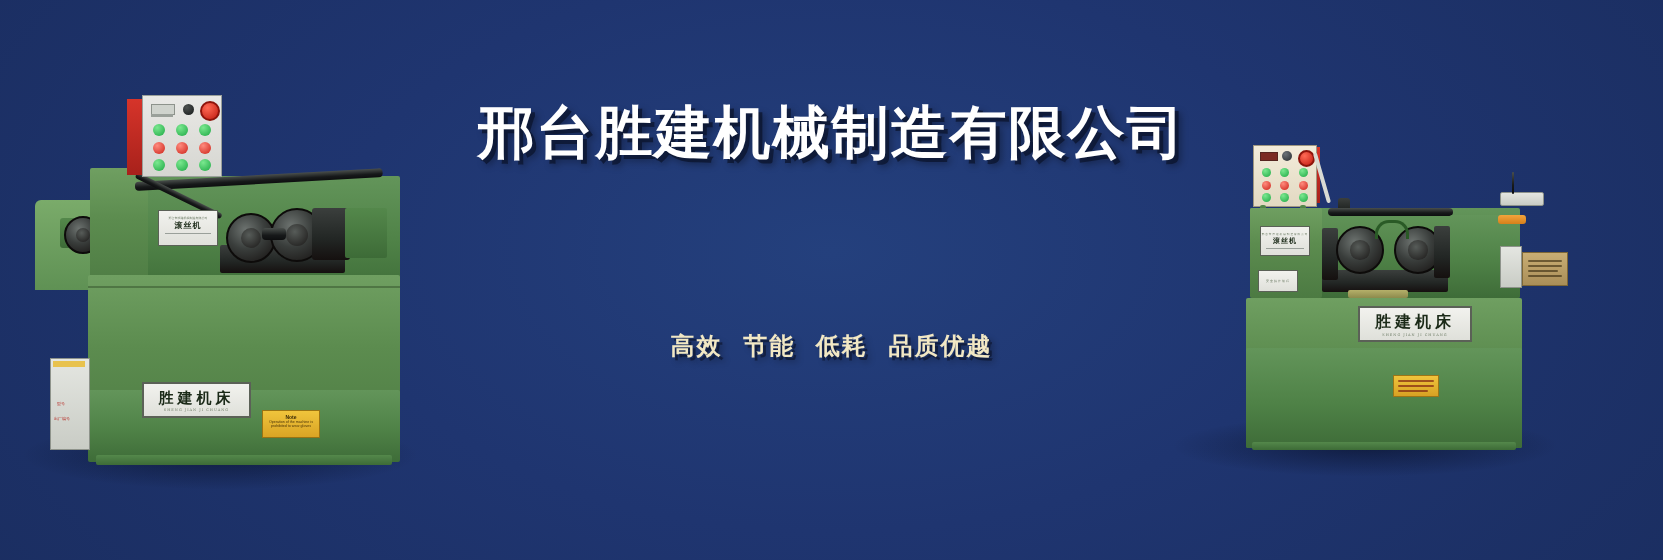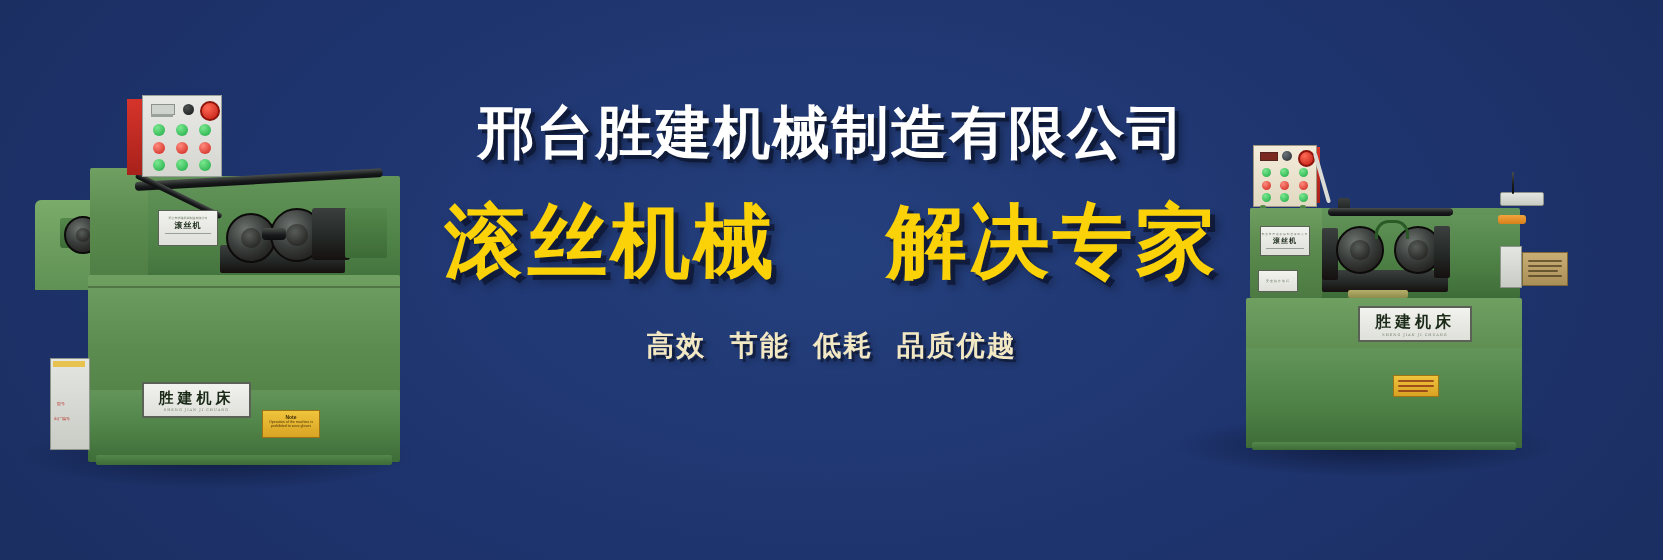--- a/index.html
+++ b/index.html
@@ -30,21 +30,21 @@
     position:absolute;left:0;right:0;top:196px;
     font-size:80px;line-height:92px;font-weight:bold;
     color:#fbd207;letter-spacing:3px;
     text-shadow:5px 5px 0 rgba(10,16,38,.65), 8px 8px 9px rgba(0,0,0,.3);
     font-family:"DejaVu Sans","Liberation Sans",sans-serif;
     white-space:pre;
   }
   .headline .hl-gap{ display:inline-block;width:110px; }
   .tagline1{
     position:absolute;left:0;right:0;top:324px;
-    font-size:28px;line-height:44px;font-weight:bold;
+    font-size:24px;line-height:44px;font-weight:bold;
     color:#f2e8c4;letter-spacing:2px;
     text-shadow:3px 3px 0 rgba(12,18,40,.6), 5px 5px 6px rgba(0,0,0,.3);
     font-family:"DejaVu Serif","Liberation Serif",serif;
     white-space:pre;
   }
   .tagline2{
     position:absolute;left:0;right:0;top:375px;
     font-size:36px;line-height:44px;font-weight:bold;
     color:#f2e8c4;letter-spacing:2px;
     text-shadow:3px 3px 0 rgba(12,18,40,.6), 5px 5px 6px rgba(0,0,0,.3);
@@ -242,17 +242,16 @@
       <div class="txtline" style="left:4px;top:4px;width:36px;background:rgba(120,25,15,.65);"></div>
       <div class="txtline" style="left:4px;top:9px;width:36px;background:rgba(120,25,15,.65);"></div>
       <div class="txtline" style="left:4px;top:14px;width:30px;background:rgba(120,25,15,.65);"></div>
     </div>
 
     <div class="mbody green-d" style="left:82px;top:322px;width:264px;height:8px;"></div>
   </div>
 
   <div class="center-text">
     <div class="company-name">邢台胜建机械制造有限公司</div>
-    <div class="headline"><span>滚丝机械</span><span class="hl-gap"></span><span>解决专家</span></div>
     <div class="tagline1">高效  节能  低耗  品质优越</div>
   </div>
 
 </div>
 
 </body></html>

